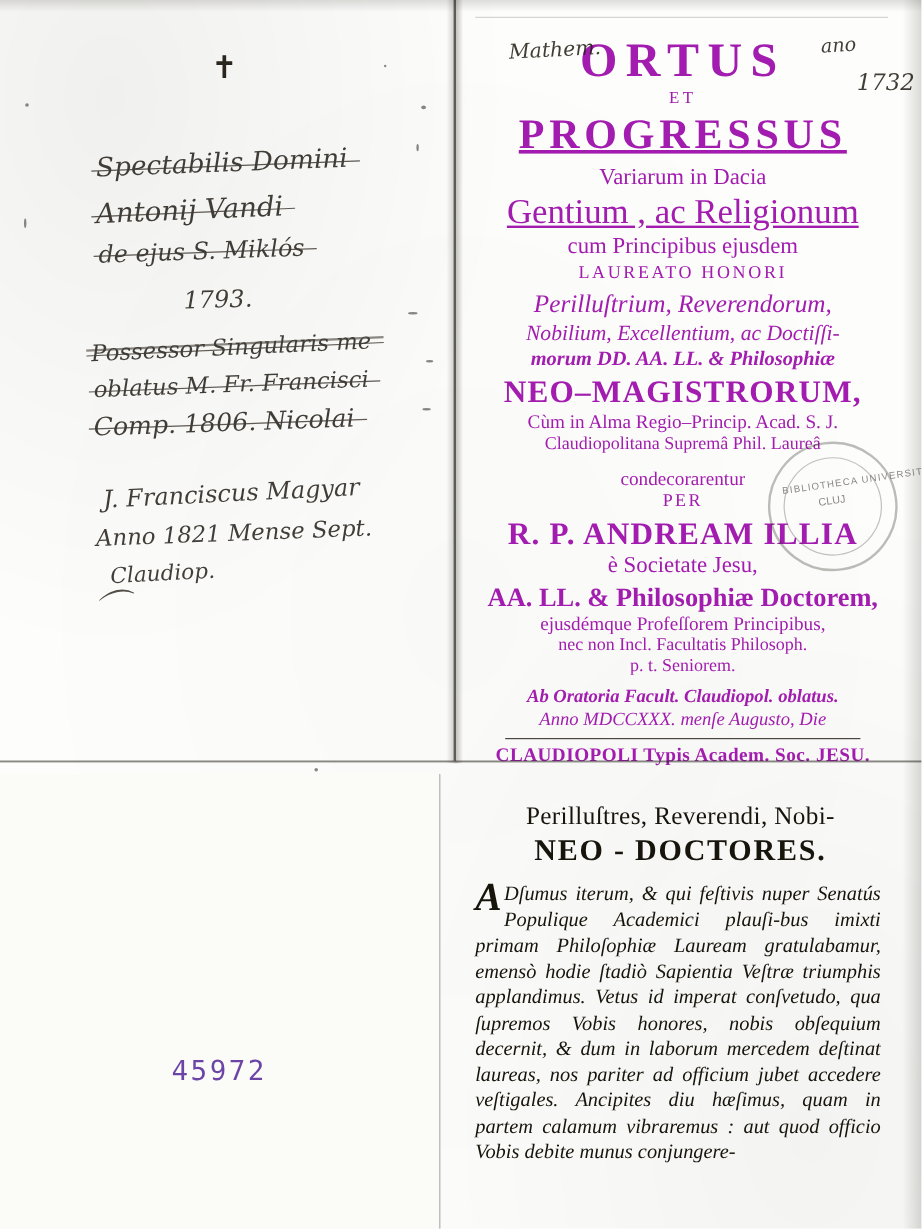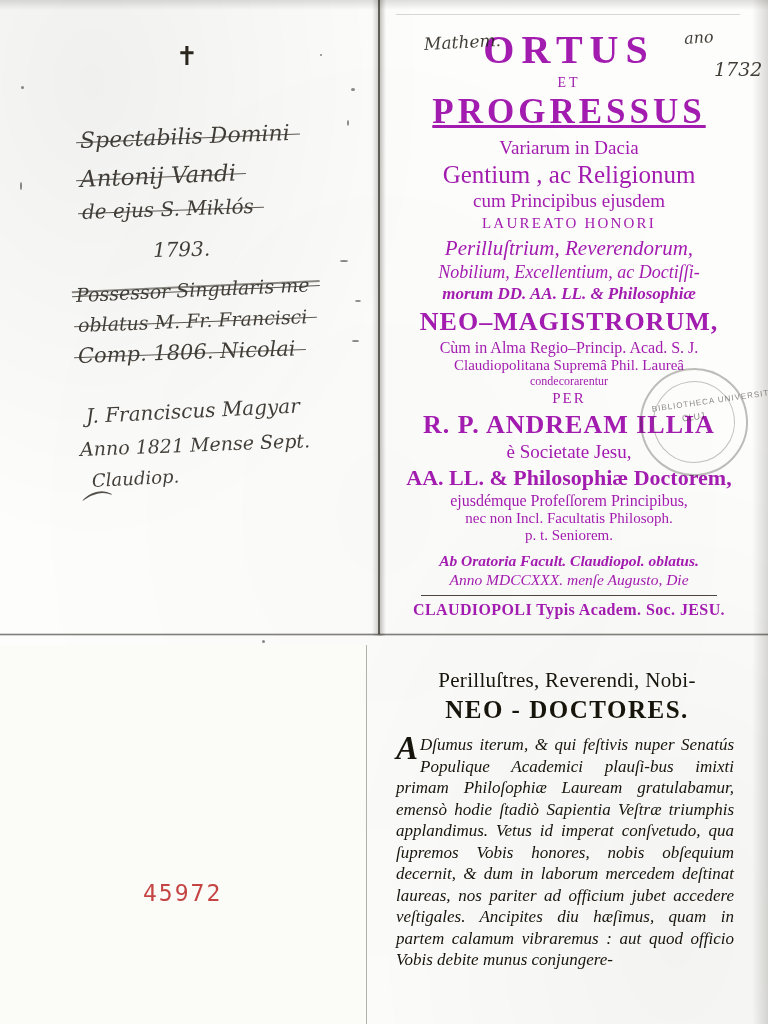--- a/index.html
+++ b/index.html
@@ -125,21 +125,21 @@
     color: #2a251d;
     opacity: .8;
   }
   .catalog-number {
     position: absolute;
     left: 143px;
     top: 880px;
     font-family: "DejaVu Sans Mono", monospace;
     font-size: 23px;
     letter-spacing: 2px;
-    color: #b91c1c;
+    color: #4c1d95;
     opacity: .82;
   }
 
   
   .title-leaf {
     position: absolute;
     left: 386px;
     top: 8px;
     width: 366px;
     height: 620px;
@@ -168,21 +168,21 @@
     margin-top: 2px;
   }
   .l-progressus {
     font-size: 35px;
     letter-spacing: 4px;
     font-weight: 700;
     margin-top: 1px;
     text-decoration: underline;
   }
   .l-variarum { font-size: 19px; margin-top: 5px; }
-  .l-gentium { font-size: 25px; margin-top: 2px; }
+  .l-gentium { font-size: 29px; margin-top: 2px; text-decoration: underline; }
   .l-cum { font-size: 19px; margin-top: 1px; }
   .l-laureato {
     font-size: 15px;
     letter-spacing: 2.2px;
     margin-top: 3px;
   }
   .l-perillustrium {
     font-size: 21px;
     font-style: italic;
     margin-top: 4px;
@@ -190,21 +190,21 @@
   .l-nobilium { font-size: 18px; font-style: italic; margin-top: 1px; }
   .l-morum { font-size: 17px; font-style: italic; font-weight: 700; margin-top: 1px; }
   .l-neomag {
     font-size: 26px;
     font-weight: 700;
     letter-spacing: 1px;
     margin-top: 3px;
   }
   .l-cum-alma { font-size: 16px; margin-top: 2px; }
   .l-claudiop { font-size: 15px; margin-top: 0px; }
-  .l-condec { font-size: 12px; margin-top: 0px; }
+  .l-condec { font-size: 16px; margin-top: 12px; }
   .l-per { font-size: 15px; letter-spacing: 2px; margin-top: 1px; }
   .l-rp {
     font-size: 26px;
     font-weight: 700;
     letter-spacing: 1px;
     margin-top: 3px;
   }
   .l-societate { font-size: 19px; margin-top: 1px; }
   .l-aall {
     font-size: 22px;

